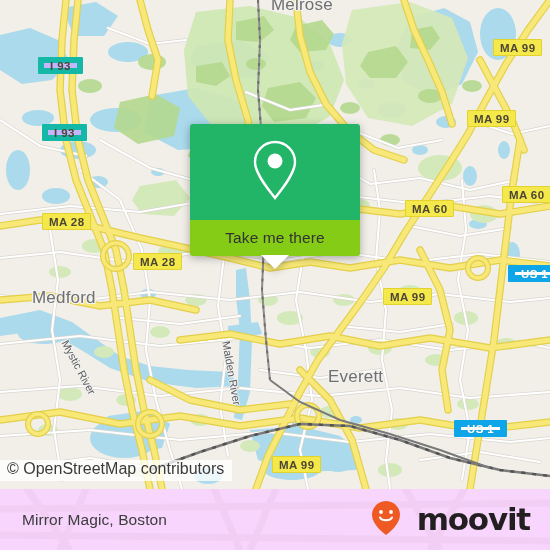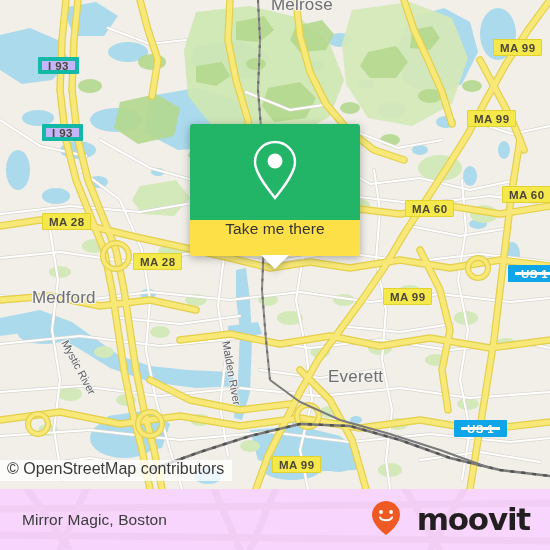--- a/index.html
+++ b/index.html
@@ -85,45 +85,46 @@
     background: #ef4444;
     color: #ffffff;
     border: 7px solid #0ea5e9;
     box-shadow: inset 0 0 0 1.5px #ffffff;
     text-shadow: 0 0 1px rgba(120,110,40,.35);
     margin-left: 20px;
   }
   .shield.interstate {
     background: #c4b5fd;
     color: #4b4636;
-    border: 4px solid #14b8a6;
+    border: 6px solid #14b8a6;
   }
 
   
   .popup {
     position: absolute;
     left: 190px;
     top: 124px;
     width: 170px;
     z-index: 40;
     filter: drop-shadow(0 2px 4px rgba(0,0,0,0.30));
   }
   .popup-top {
     background: #22b467;
     height: 96px;
     border-radius: 3px 3px 0 0;
     display: flex;
     align-items: center;
     justify-content: center;
   }
   .popup-bottom {
-    background: #fde047;
+    background: #84cc16;
     height: 36px;
     border-radius: 0 0 3px 3px;
     display: flex;
+    align-items: center;
     justify-content: center;
   }
   .popup-label {
     font-family: "Liberation Sans", sans-serif;
     font-size: 15.5px;
     color: #333333;
     letter-spacing: 0.1px;
   }
   .popup-tail {
     position: absolute;

